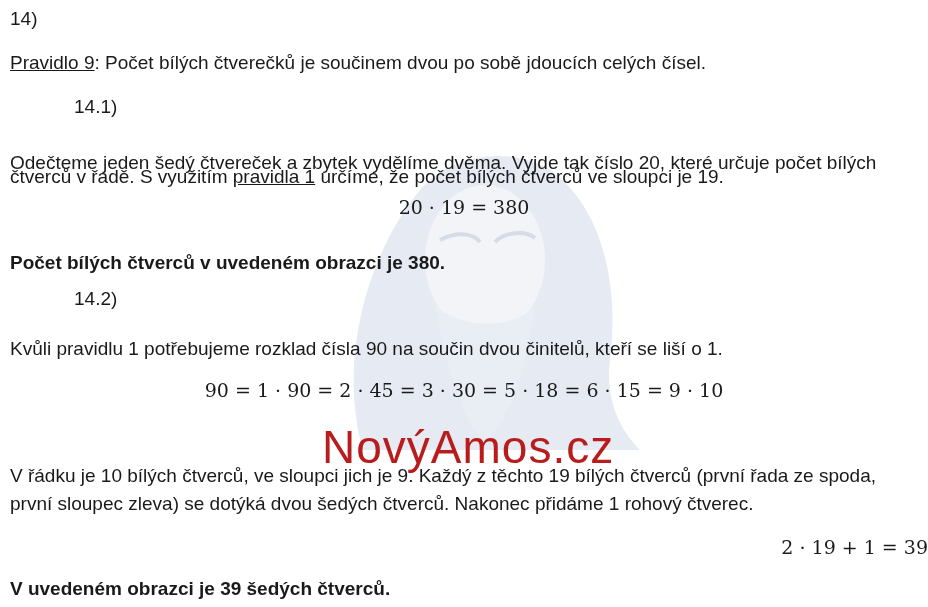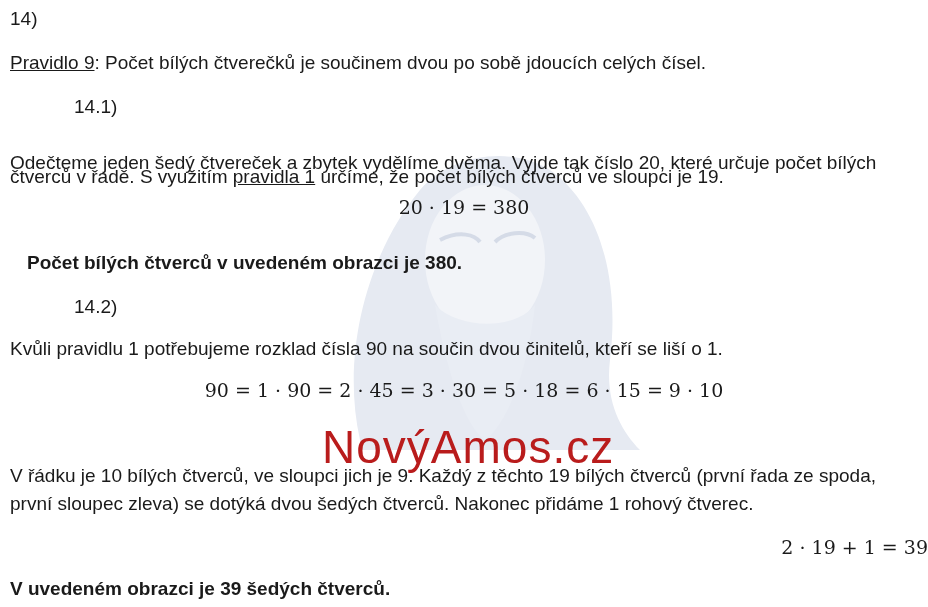--- a/index.html
+++ b/index.html
@@ -41,23 +41,23 @@
 
 <div class="line" style="top:52px;"><span class="u">Pravidlo 9</span><span>: Počet bílých čtverečků je součinem dvou po sobě jdoucích celých čísel.</span></div>
 
 <div class="line indent" style="top:96px;">14.1)</div>
 
 <div class="line" style="top:152px;">Odečteme jeden šedý čtvereček a zbytek vydělíme dvěma. Vyjde tak číslo 20, které určuje počet bílých</div>
 <div class="line" style="top:166px;"><span>čtverců v řadě. S využitím </span><span class="u">pravidla 1</span><span> určíme, že počet bílých čtverců ve sloupci je 19.</span></div>
 
 <div class="math" style="top:196px;">20 · 19 = 380</div>
 
-<div class="line b" style="top:252px;margin-left:17px;">Počet bílých čtverců v uvedeném obrazci je 380.</div>
+<div class="line b" style="top:252px;">Počet bílých čtverců v uvedeném obrazci je 380.</div>
 
-<div class="line indent" style="top:296px;text-align:right;">14.2)</div>
+<div class="line indent" style="top:288px;text-align:right;">14.2)</div>
 
 <div class="line" style="top:338px;text-align:center;">Kvůli pravidlu 1 potřebujeme rozklad čísla 90 na součin dvou činitelů, kteří se liší o 1.</div>
 
 <div class="math" style="top:379px;">90 = 1 · 90 = 2 · 45 = 3 · 30 = 5 · 18 = 6 · 15 = 9 · 10</div>
 
 <div class="line" style="top:465px;">V řádku je 10 bílých čtverců, ve sloupci jich je 9. Každý z těchto 19 bílých čtverců (první řada ze spoda,</div>
 <div class="line" style="top:493px;">první sloupec zleva) se dotýká dvou šedých čtverců. Nakonec přidáme 1 rohový čtverec.</div>
 
 <div class="math" style="top:536px;text-align:right;">2 · 19 + 1 = 39</div>
 

